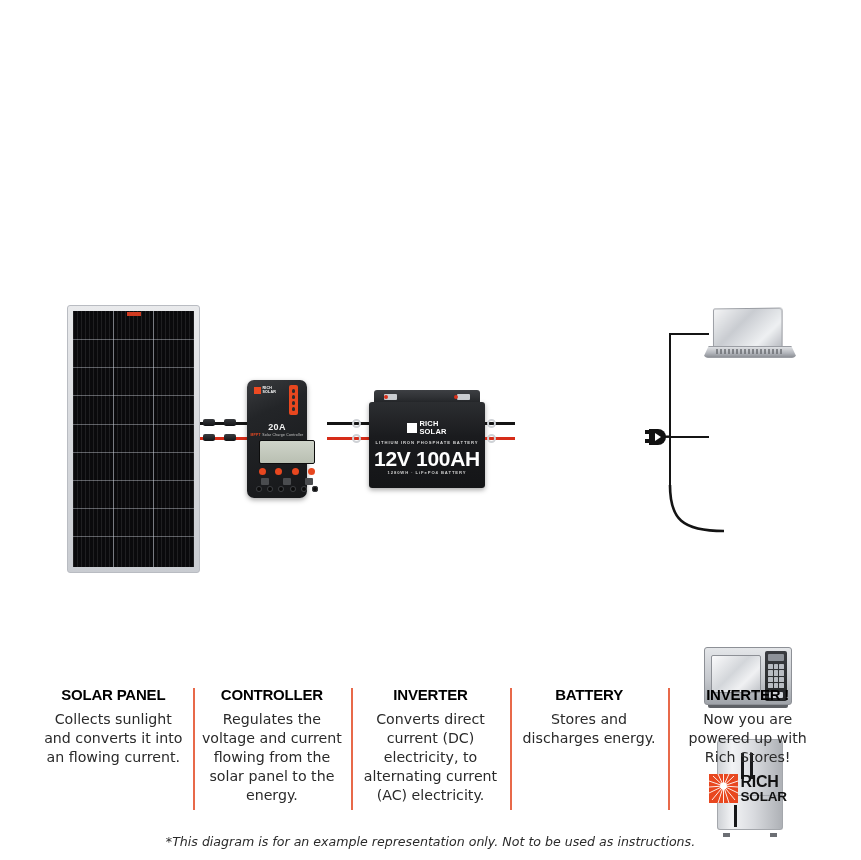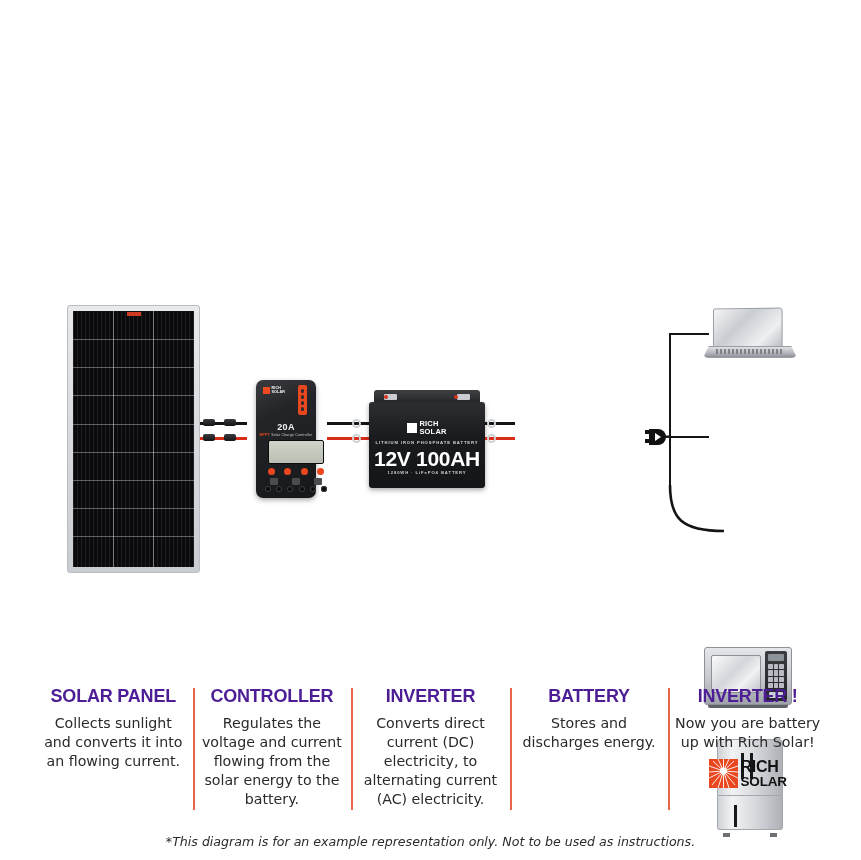--- a/index.html
+++ b/index.html
@@ -78,21 +78,21 @@
     position: absolute; left: 0; right: 0; height: 1px;
     background: rgba(210,215,225,0.42);
   }
   .panel-tab {
     position: absolute; top: 1px; left: 50%; margin-left: -7px;
     width: 14px; height: 4px; background: #d03a20;
   }
 
   
   .controller {
-    position: absolute; left: 256px; top: 130px;
+    position: absolute; left: 247px; top: 130px;
     width: 60px; height: 118px;
     background: linear-gradient(155deg,#3a3c3f 0%, #232528 28%, #161719 100%);
     border-radius: 7px;
     box-shadow: 0 2px 5px rgba(0,0,0,0.35);
     padding-left: 14px;
   }
   .ctrl-logo {
     position: absolute; left: 7px; top: 7px;
     display: flex; align-items: center; gap: 1.5px;
   }
@@ -320,21 +320,21 @@
   .cols { position: absolute; left: 34px; top: 0; width: 793px; display: flex; }
   .col {
     position: relative; flex: 1 1 0; padding: 0 6px;
     text-align: center;
   }
   .col + .col::before {
     content: ""; position: absolute; left: 0; top: 2px;
     width: 2px; height: 122px; background: #E8694A;
   }
   .col-title {
-    font-size: 18px; font-weight: 700; color: #4c1d95;
+    font-size: 15px; font-weight: 700; color: #000000;
     letter-spacing: -0.2px; margin-bottom: 7px;
     font-family: "Liberation Sans", sans-serif;
   }
   .col-desc {
     font-size: 14.2px; color: #2a2a2a; line-height: 1.34;
     font-family: "DejaVu Sans", sans-serif;
   }
   .col-logo {
     margin: 7px auto 0; display: flex; align-items: center;
     justify-content: center; gap: 3px; width: 96px;
@@ -524,36 +524,36 @@
   <div class="bottom">
     <div class="cols">
 
       <div class="col">
         <div class="col-title">SOLAR PANEL</div>
         <div class="col-desc">Collects sunlight and converts it into an flowing current.</div>
       </div>
 
       <div class="col">
         <div class="col-title">CONTROLLER</div>
-        <div class="col-desc">Regulates the voltage and current flowing from the solar energy to the battery.</div>
+        <div class="col-desc">Regulates the voltage and current flowing from the solar panel to the energy.</div>
       </div>
 
       <div class="col">
         <div class="col-title">INVERTER</div>
         <div class="col-desc">Converts direct current (DC) electricity, to alternating current (AC) electricity.</div>
       </div>
 
       <div class="col">
         <div class="col-title">BATTERY</div>
         <div class="col-desc">Stores and discharges energy.</div>
       </div>
 
       <div class="col">
         <div class="col-title">INVERTER !</div>
-        <div class="col-desc">Now you are battery up with Rich Solar!</div>
+        <div class="col-desc">Now you are powered up with Rich Stores!</div>
         <div class="col-logo">
           <div class="logo-mark">
             <svg width="29" height="29" viewBox="0 0 29 29">
               <rect width="29" height="29" fill="#E8471F"></rect>
               <g stroke="#ffffff" stroke-width="0.9">
                 <line x1="14.5" y1="12" x2="14.5" y2="0"></line>
                 <line x1="14.5" y1="12" x2="20" y2="0"></line>
                 <line x1="14.5" y1="12" x2="25" y2="2"></line>
                 <line x1="14.5" y1="12" x2="29" y2="7"></line>
                 <line x1="14.5" y1="12" x2="29" y2="13"></line>

